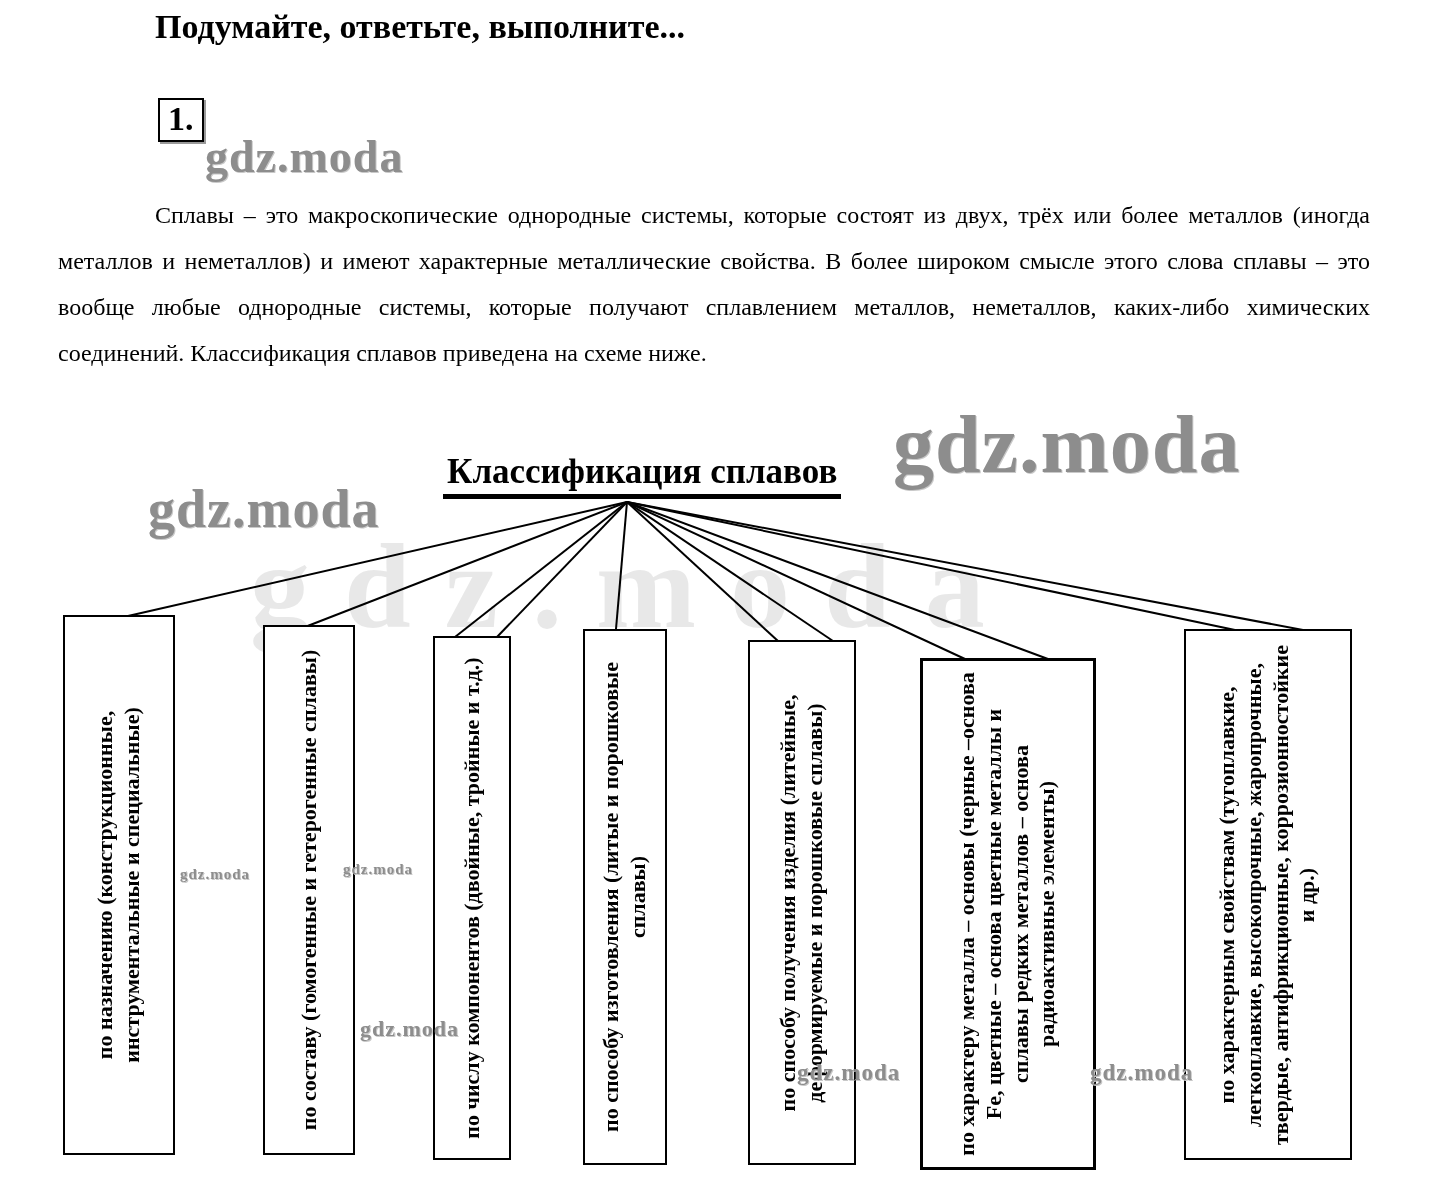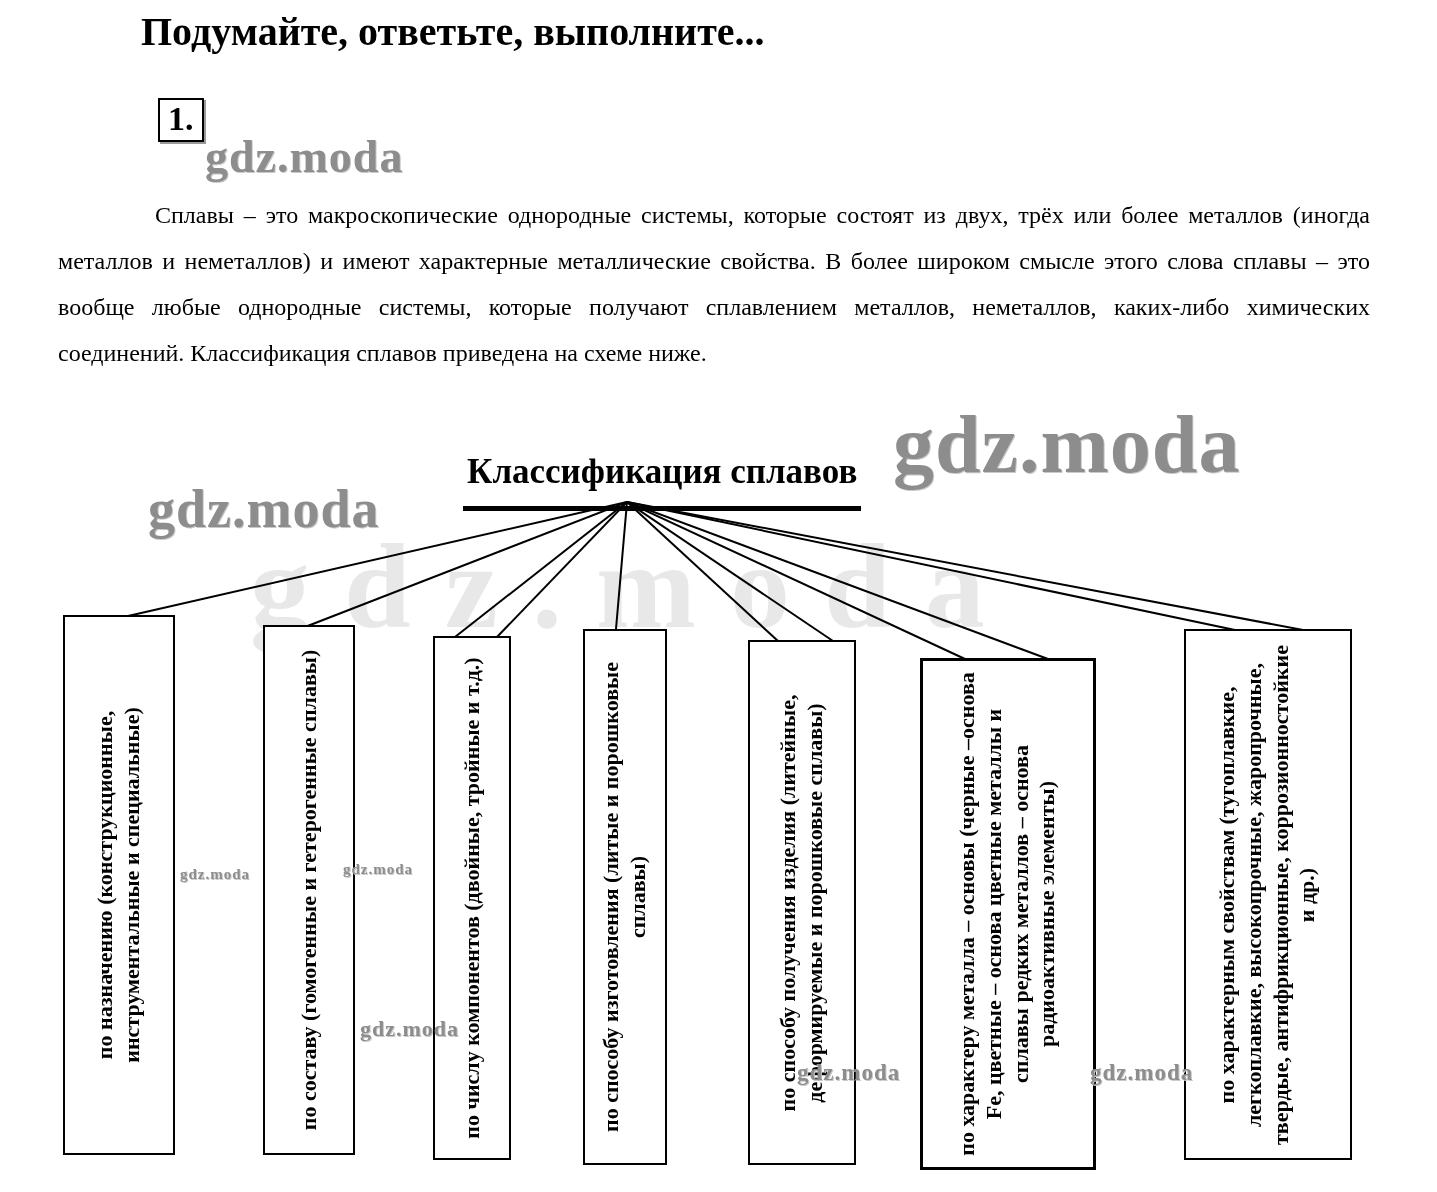--- a/index.html
+++ b/index.html
@@ -7,22 +7,22 @@
   body { font-family: "Liberation Serif", "DejaVu Serif", serif; color: #000; }
   .page {
     position: relative;
     width: 1437px;
     height: 1192px;
     background: #fff;
     overflow: hidden;
   }
   .page-title {
     position: absolute;
-    left: 141px; top: 8px;
-    font-size: 40px;
+    left: 155px; top: 8px;
+    font-size: 34px;
     font-weight: bold;
     white-space: nowrap;
   }
   .task-number {
     position: absolute;
     left: 158px; top: 98px;
     font-size: 34px;
     font-weight: bold;
     border: 2px solid #000;
     padding: 0 8px 2px 8px;
@@ -63,25 +63,24 @@
     font-size: 24px;
     line-height: 46px;
     text-align: justify;
     text-indent: 97px;
   }
   .diagram-title {
     position: absolute;
     left: 443px; top: 452px;
     font-size: 35px;
     font-weight: bold;
-    padding: 0 4px 14px 4px;
+    padding: 0 4px 2px 4px;
     border-bottom: 5px solid #000;
     background: transparent;
     white-space: nowrap;
-    margin-left: 20px;
   }
   svg.connector-lines {
     position: absolute;
     left: 0; top: 0;
     pointer-events: none;
   }
   .dbox {
     position: absolute;
     border: 2px solid #000;
     background: #fff;

